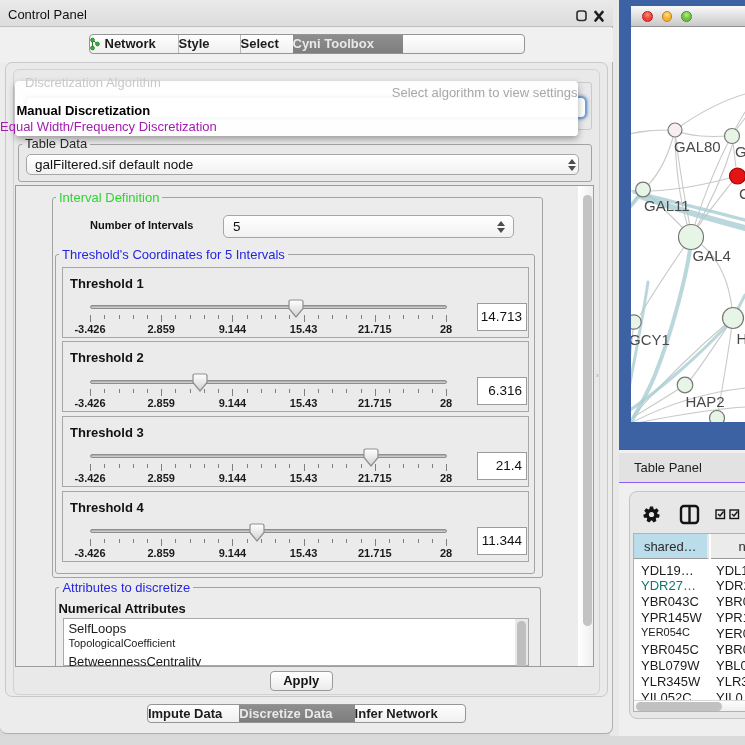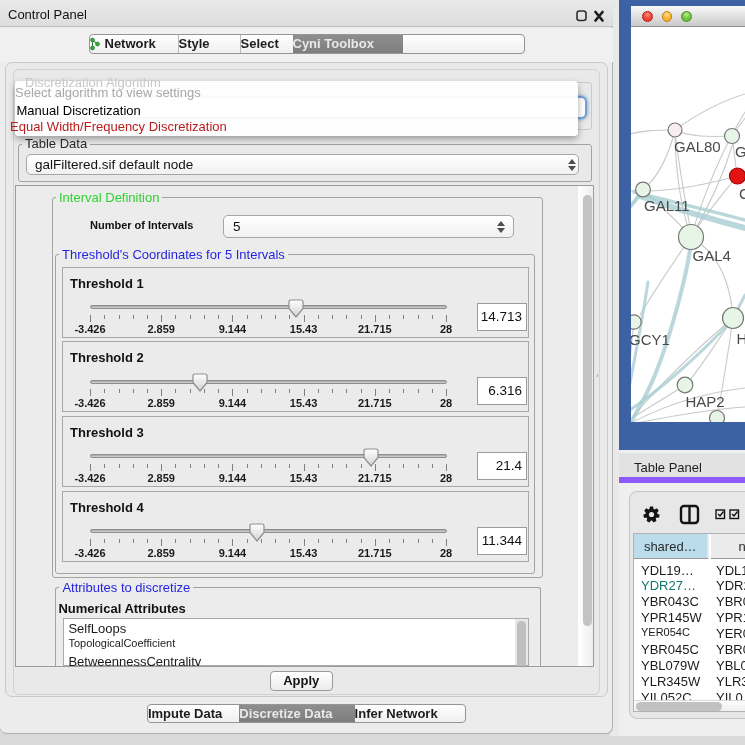--- a/index.html
+++ b/index.html
@@ -78,21 +78,21 @@
 <text x="735" y="157">G.</text>
 <text x="739" y="199">C.</text>
 <text x="644" y="210.5">GAL11</text>
 <text x="692.5" y="261">GAL4</text>
 <text x="629" y="344.5">GCY1</text>
 <text x="736.5" y="344">H</text>
 <text x="685.5" y="406.5">HAP2</text>
 </g>
 </svg>
 <div class="a" style="left:619px;top:450px;width:126px;height:295px;background:#efefef"></div>
-<div class="a" style="left:619px;top:453px;width:126px;height:29.5px;background:#e2e2e2;border-bottom:6px solid #8b5cf6;font-size:13px;color:#1e1e1e;line-height:29px;padding-left:15px">Table Panel</div>
+<div class="a" style="left:619px;top:453px;width:126px;height:29.5px;background:#e2e2e2;border-bottom:1px solid #8b5cf6;font-size:13px;color:#1e1e1e;line-height:29px;padding-left:15px">Table Panel</div>
 <div class="a" style="left:629px;top:491px;width:130px;height:228px;background:#e7e7e7;border:1px solid #c4c4c4;border-radius:8px"></div>
 <svg class="a" style="left:640px;top:502px" width="105" height="26" viewBox="0 0 105 26">
 <path d="M9.96,4.45 L13.04,4.45 L13.63,7.00 L14.48,7.41 L16.84,6.28 L18.76,8.68 L17.13,10.73 L17.34,11.65 L19.69,12.79 L19.01,15.79 L16.39,15.80 L15.80,16.54 L16.38,19.09 L13.61,20.42 L11.97,18.38 L11.03,18.38 L9.39,20.42 L6.62,19.09 L7.20,16.54 L6.61,15.80 L3.99,15.79 L3.31,12.79 L5.66,11.65 L5.87,10.73 L4.24,8.68 L6.16,6.28 L8.52,7.41 L9.37,7.00 Z M14.10,12.50 a2.6,2.6 0 1 0 -5.2,0 a2.6,2.6 0 1 0 5.2,0 Z" fill="#141414" fill-rule="evenodd"></path>
 <rect x="41" y="4" width="17" height="17" rx="3" fill="none" stroke="#141414" stroke-width="2.4"></rect>
 <line x1="49.5" y1="4" x2="49.5" y2="21" stroke="#141414" stroke-width="2.4"></line>
 <g fill="none" stroke="#141414" stroke-width="1.4">
 <rect x="76" y="8" width="8.5" height="8.5"></rect>
       <path d="M78 12 l2 2 3.5-4.5"></path>
 <rect x="90" y="8" width="8.5" height="8.5"></rect>
       <path d="M92 12 l2 2 3.5-4.5"></path>
@@ -365,17 +365,17 @@
     <div class="a" style="left:501px;top:434.5px;width:9px;height:60px;border-radius:5px;background:#bfbfbf"></div>
   </div>
 <div class="a" style="left:269.8px;top:671px;width:63px;height:20px;background:linear-gradient(#ffffff,#ebebeb);border:1px solid #9a9a9a;border-radius:4px;font-size:13px;font-weight:bold;color:#141414;text-align:center;line-height:18px">Apply</div>
 <div class="seg" style="left:146.9px;top:703.7px;width:319px;height:19.5px">
 <div style="width:92px">Impute Data</div>
 <div class="sel" style="width:116px">Discretize Data</div>
 <div style="width:111px">Infer Network</div>
 </div>
 <div class="a" style="left:15px;top:81px;width:562.5px;height:54.5px;background:rgba(255,255,255,0.94);border-radius:4px;box-shadow:0 3px 7px rgba(0,0,0,0.35)"></div>
 <div class="gtitle" style="left:22px;top:76px;color:#c8c8c8">Discretization Algorithm</div>
-<div class="a" style="left:15px;top:85px;width:562.5px;text-align:left;font-size:13px;color:#a7a7a7">Select algorithm to view settings</div>
-<div class="a" style="left:16.5px;top:102.5px;font-size:13px;font-weight:normal;color:#000">Manual Discretization</div>
-<div class="a" style="left:10px;top:119px;font-size:13px;color:#b91c1c">Equal Width/Frequency Discretization</div>
+<div class="a" style="left:15px;top:85px;width:562.5px;text-align:right;font-size:13px;color:#a7a7a7">Select algorithm to view settings</div>
+<div class="a" style="left:16.5px;top:102.5px;font-size:13px;font-weight:bold;color:#000">Manual Discretization</div>
+<div class="a" style="left:0;top:119px;font-size:13px;color:#a21caf">Equal Width/Frequency Discretization</div>
 <div class="a" style="left:0;top:736px;width:745px;height:9px;background:#dadada"></div>
 <div class="a" style="left:596px;top:371px;width:5px;height:7px;color:#9a9a9a;font-size:8px">›</div>
 
 </body></html>

